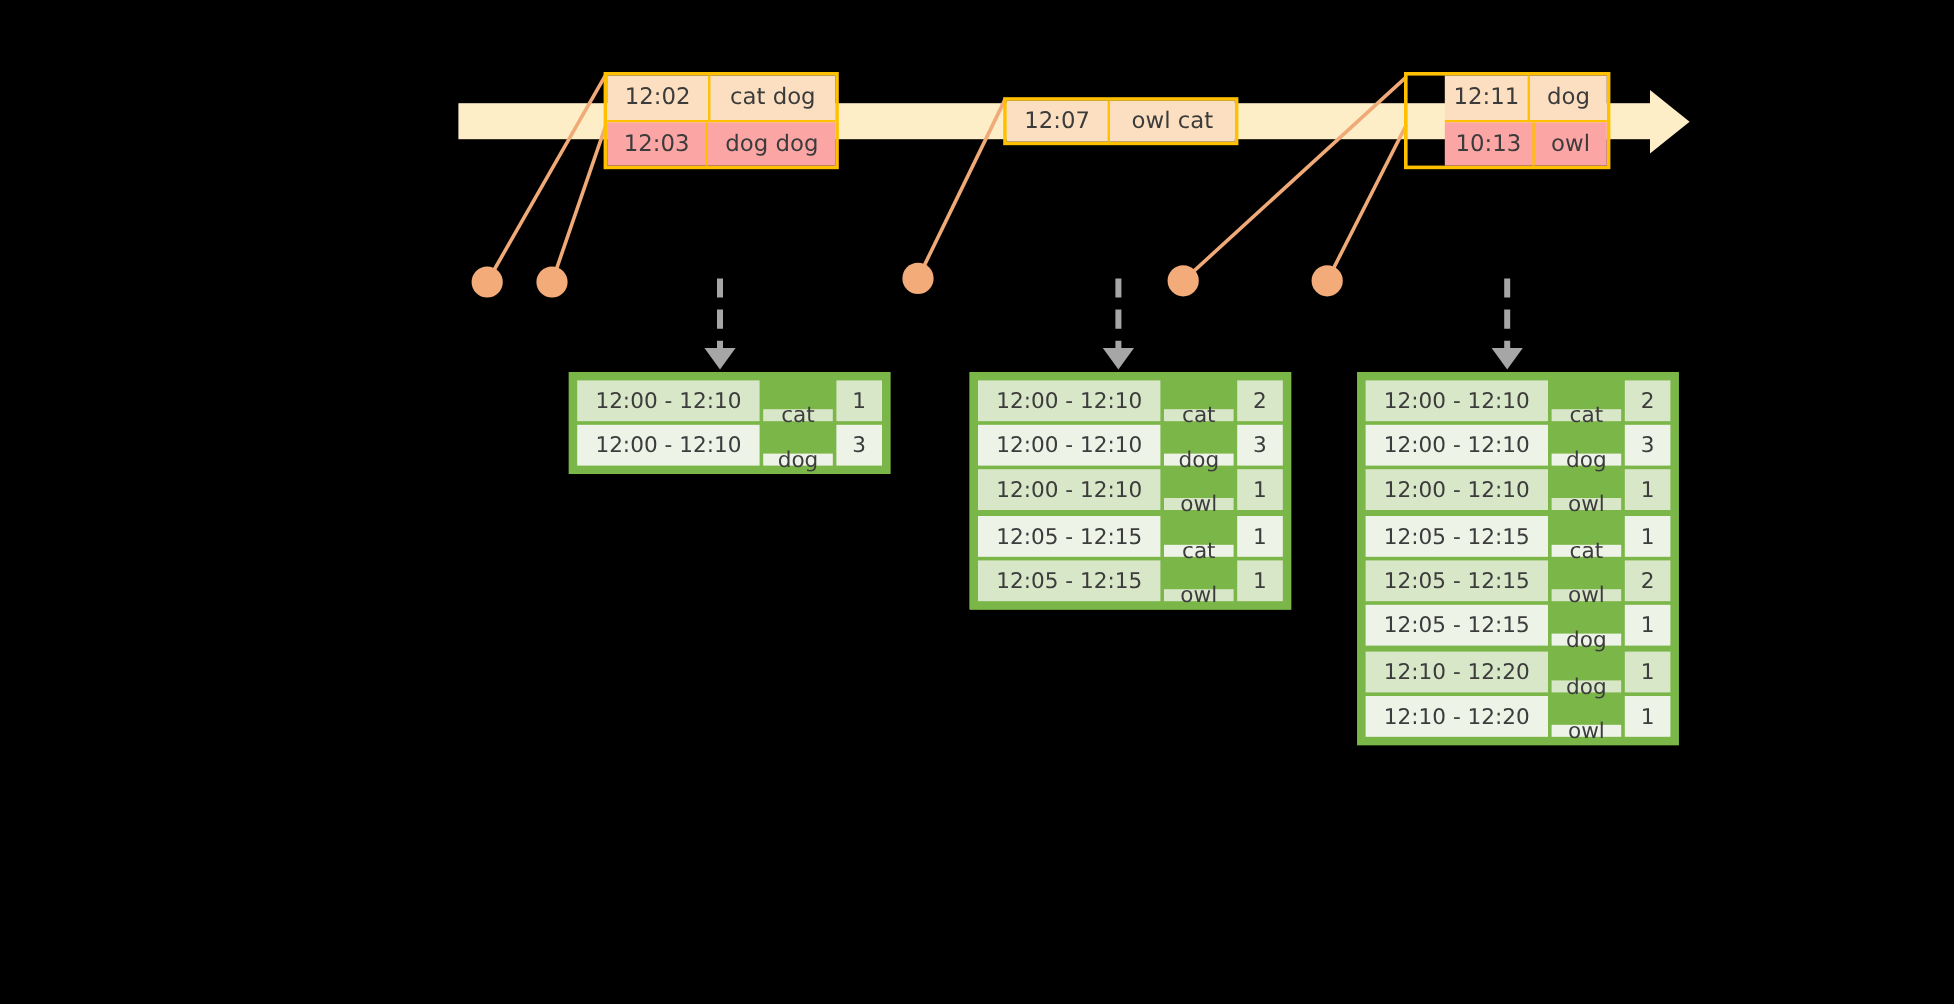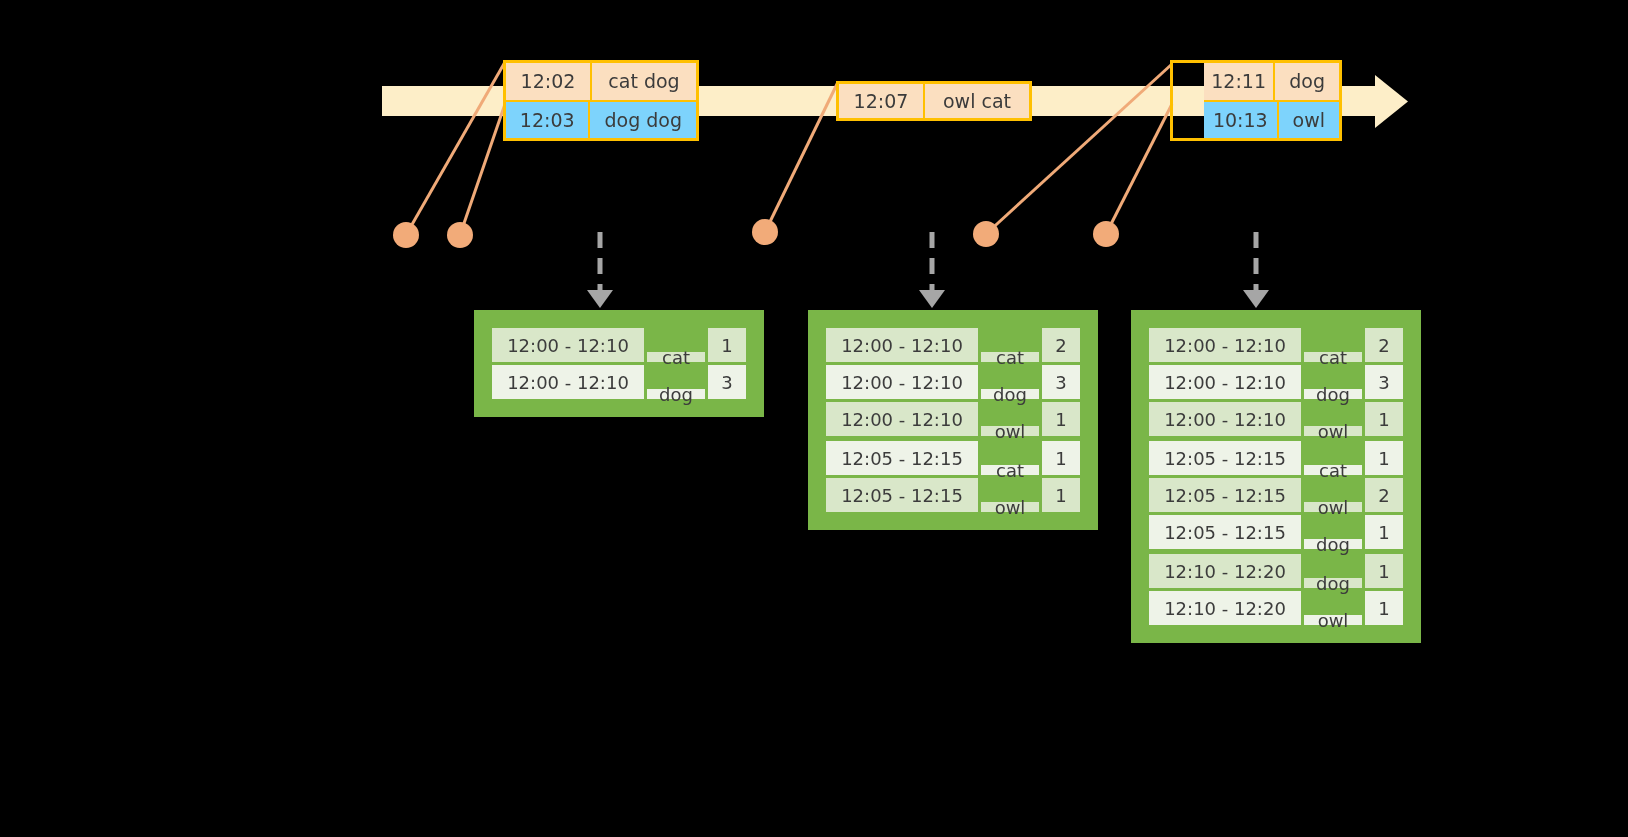--- a/index.html
+++ b/index.html
@@ -19,38 +19,38 @@
     box-sizing:border-box;
     display:flex;flex-direction:column;
   }
   .evrow{
     display:flex;align-items:stretch;
     border-bottom:2px solid #ffc000;
     height:38px;
   }
   .evrow:last-child{border-bottom:none;}
   .evrow.top{background:#fbdfc0;}
-  .evrow.bot{background:#7dd3fc;}
+  .evrow.bot{background:#fca5a5;}
   .evtime{
     width:84px;display:flex;align-items:center;justify-content:center;
     border-right:2px solid #ffc000;
     font-size:19px;color:#3b3b3b;white-space:nowrap;
   }
   .evval{
     flex:1;display:flex;align-items:center;justify-content:center;
     font-size:19px;color:#3b3b3b;white-space:nowrap;padding:0 14px;
   }
 
   
   .agg{
     position:absolute;z-index:3;
     background:#7ab648;
     border:3px solid #7ab648;
     box-sizing:border-box;
-    padding:15px;
+    padding:4px;
     display:flex;flex-direction:column;
     gap:3px;
   }
   .aggrow{display:flex;gap:3px;height:34px;}
   .aggrow.sep{margin-top:2px;}
   .cell{
     display:flex;align-items:center;justify-content:center;
     font-size:18px;color:#3c3c3c;white-space:nowrap;
   }
   .c-win{width:152px;}

